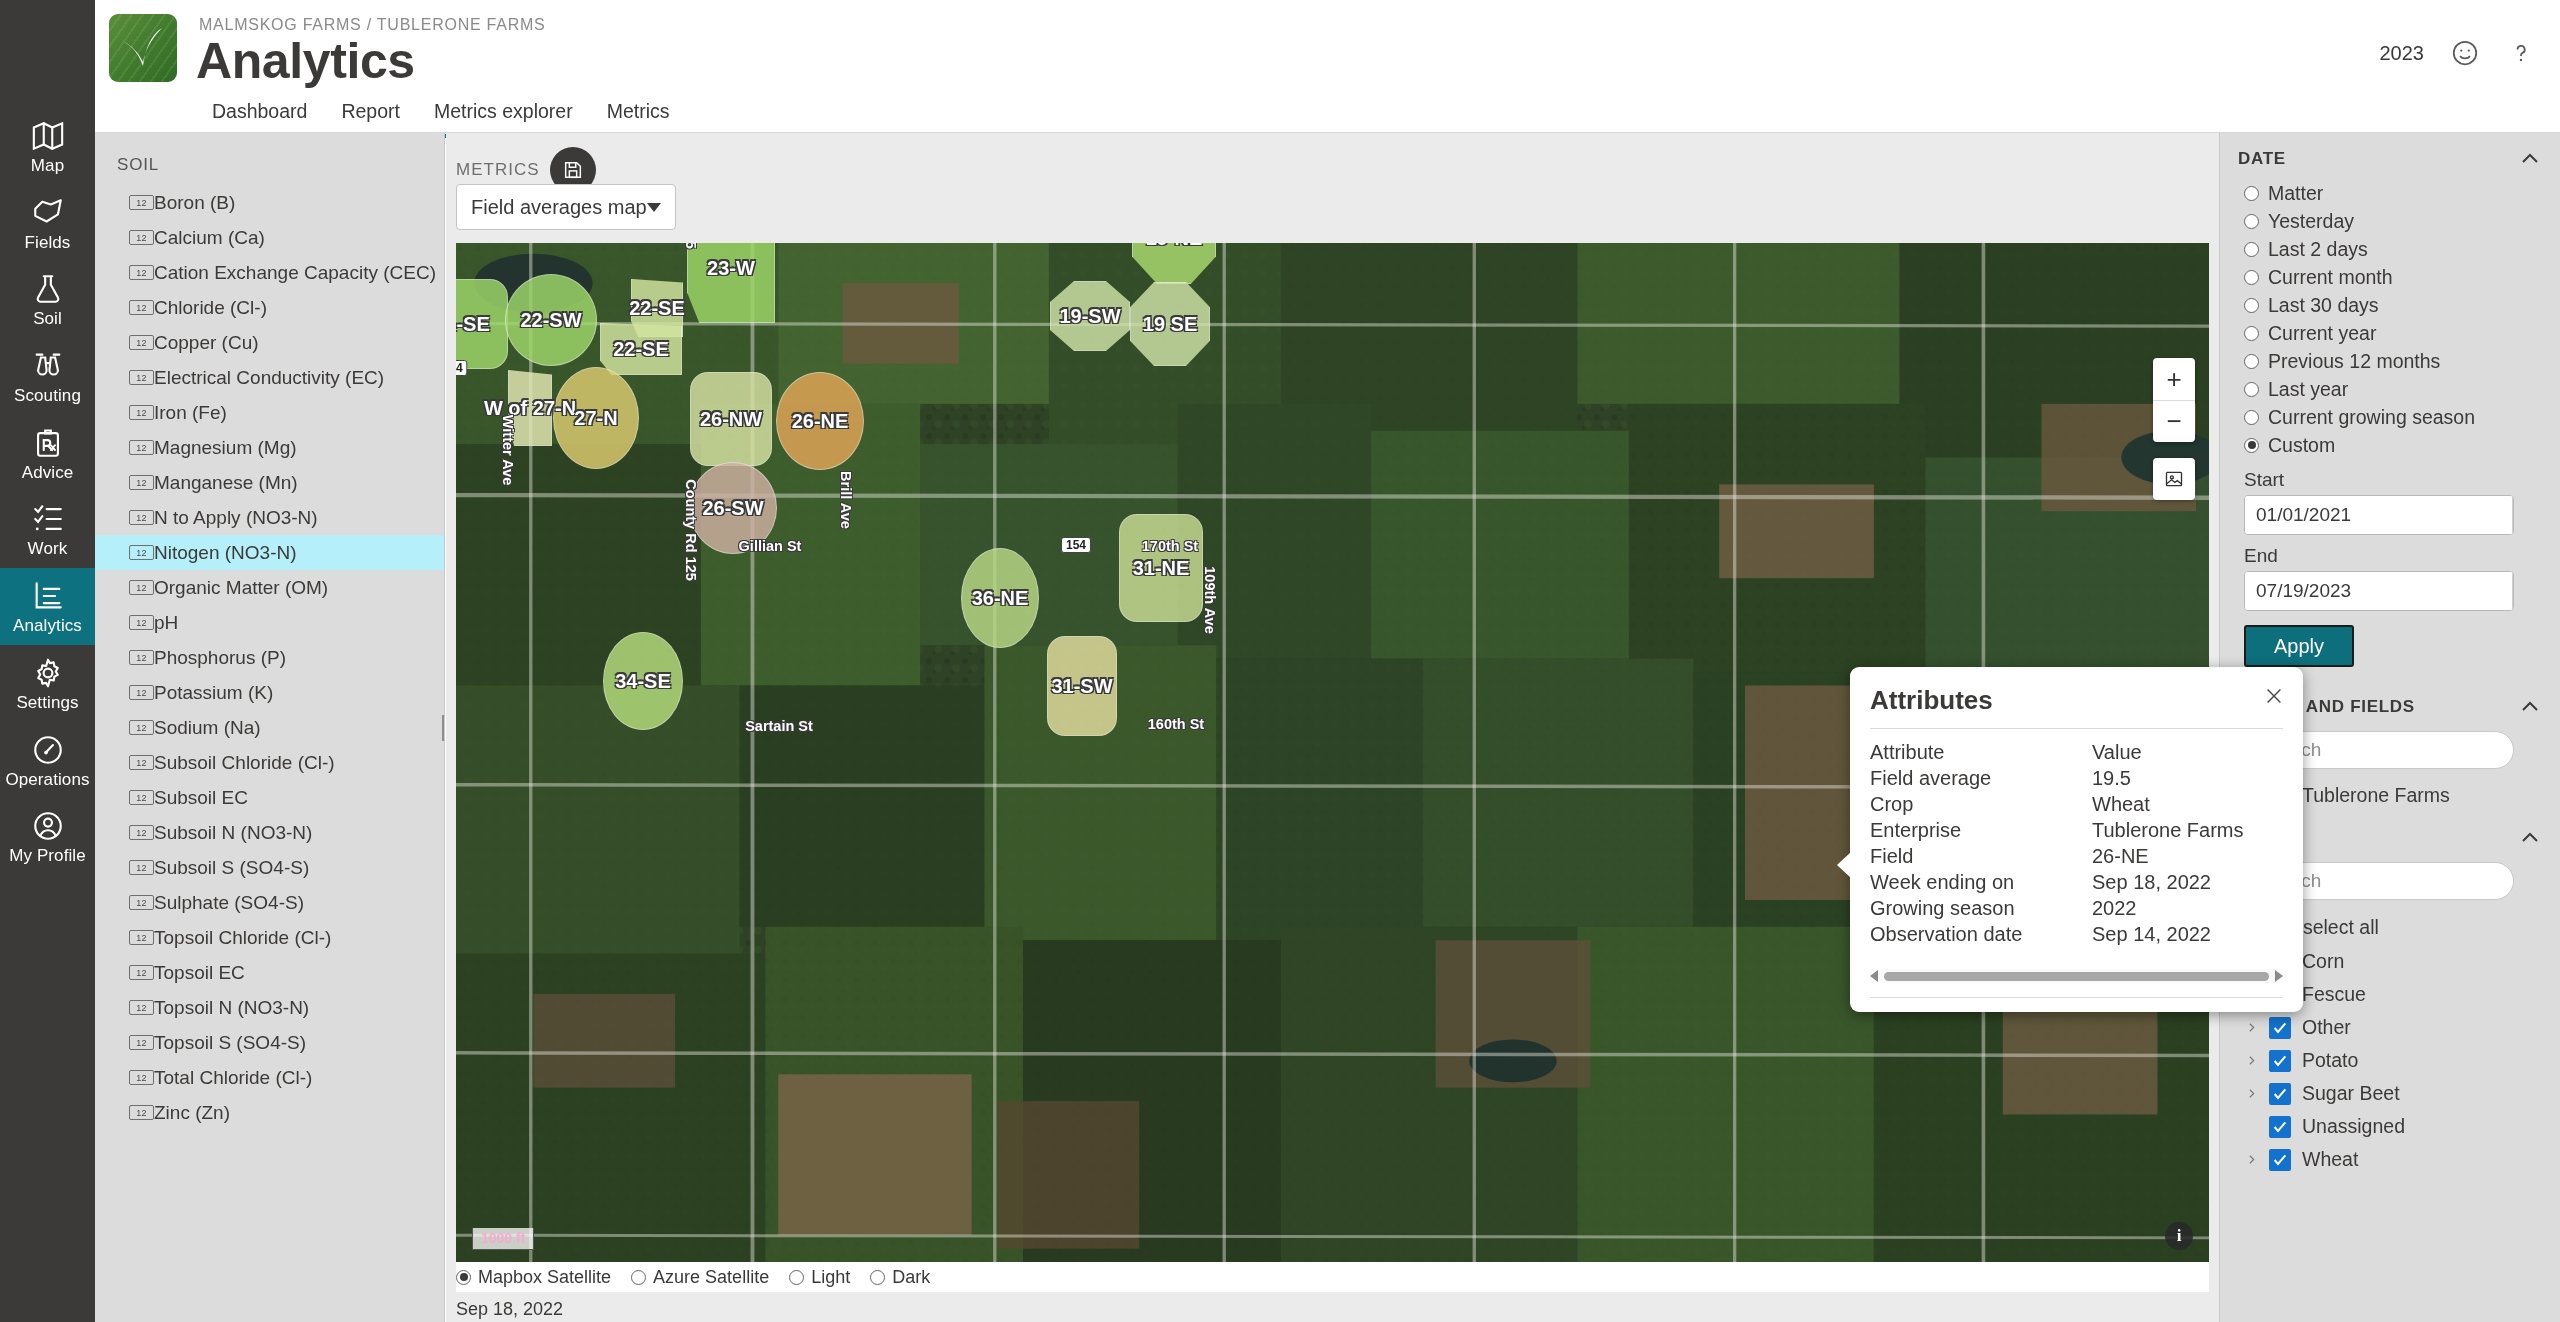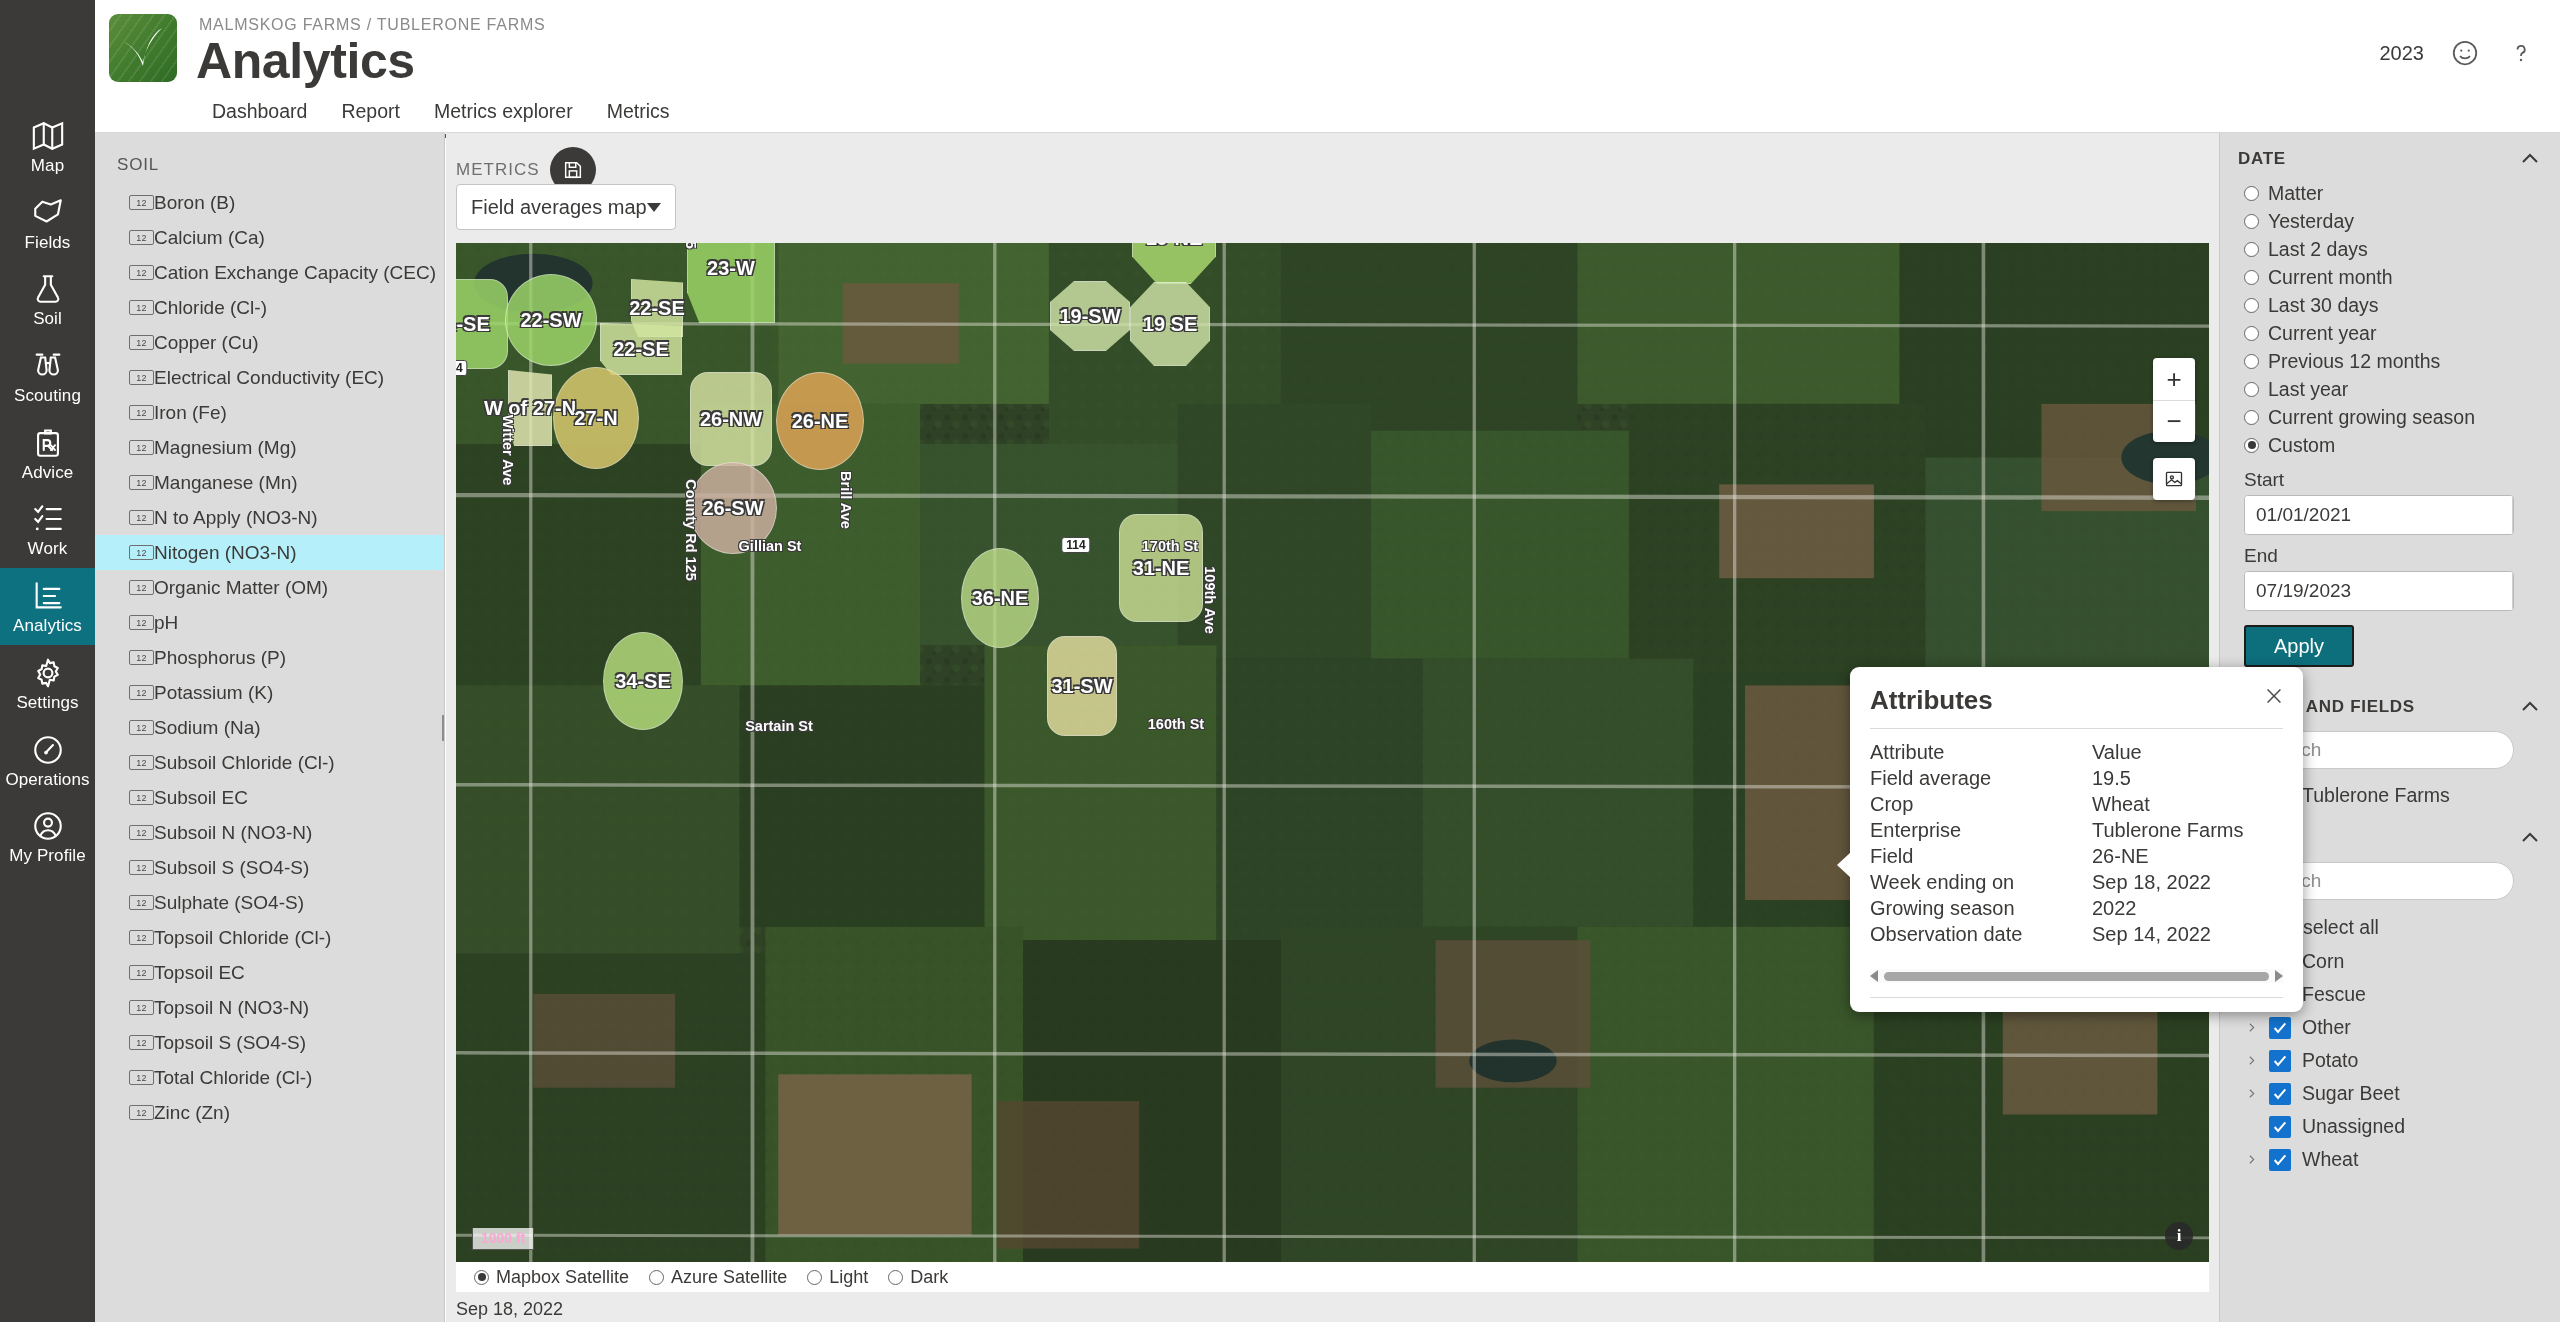--- a/index.html
+++ b/index.html
@@ -100,21 +100,21 @@
   }
   .caret { width: 0; height: 0; border-left: 7px solid transparent; border-right: 7px solid transparent; border-top: 9px solid #3c3a38; }
 
   .mapcanvas {
     position: absolute; left: 10px; top: 110px; right: 10px; bottom: 60px;
     overflow: hidden; background: #2b3a22;
   }
   .basemap { position: absolute; inset: 0; }
   .mapfooter {
     position: absolute; left: 10px; right: 10px; bottom: 30px; height: 30px; background: #ffffff;
-    display: flex; align-items: center; padding-left: 18px; gap: 20px;
+    display: flex; align-items: center; gap: 20px;
   }
   .radio-inline { display: flex; align-items: center; gap: 7px; font-size: 18px; color: #3c3a38; cursor: pointer; }
   .radio {
     width: 15px; height: 15px; border: 1.6px solid #666; border-radius: 50%; flex: none;
     display: flex; align-items: center; justify-content: center; background: #fff;
   }
   .radio.on::after { content: ""; width: 8px; height: 8px; border-radius: 50%; background: #3c3a38; }
   .mapdate { position: absolute; left: 10px; bottom: 2px; font-size: 18px; color: #3c3a38; }
 
   
@@ -610,21 +610,21 @@
           <div class="roadlabel vert" style="left: 235px; top: -45px;">County Rd 125</div>
           <div class="roadlabel vert" style="left: 52px; top: 207px;">Witter Ave</div>
           <div class="roadlabel vert" style="left: 235px; top: 287px;">County Rd 125</div>
           <div class="roadlabel vert" style="left: 390px; top: 257px;">Brill Ave</div>
           <div class="roadlabel" style="left: 314px; top: 303px;">Gillian St</div>
           <div class="roadlabel" style="left: 714px; top: 303px;">170th St</div>
           <div class="roadlabel vert" style="left: 754px; top: 357px;">109th Ave</div>
           <div class="roadlabel" style="left: 323px; top: 483px;">Sartain St</div>
           <div class="roadlabel" style="left: 720px; top: 481px;">160th St</div>
           <div class="shield" style="left: 0px; top: 125px;">34</div>
-          <div class="shield" style="left: 620px; top: 302px;">114</div>
+          <div class="shield" style="left: 620px; top: 302px;">154</div>
         </div>
 
       <div class="zoomctl">
         <div>+</div>
         <div>−</div>
       </div>
       <div class="fitctl">
         <svg width="20" height="20" viewBox="0 0 24 24" fill="none" stroke="currentColor" stroke-width="1.6">
           <rect x="3" y="4" width="18" height="16" rx="1"></rect>
           <circle cx="9.5" cy="10" r="1.8"></circle>

